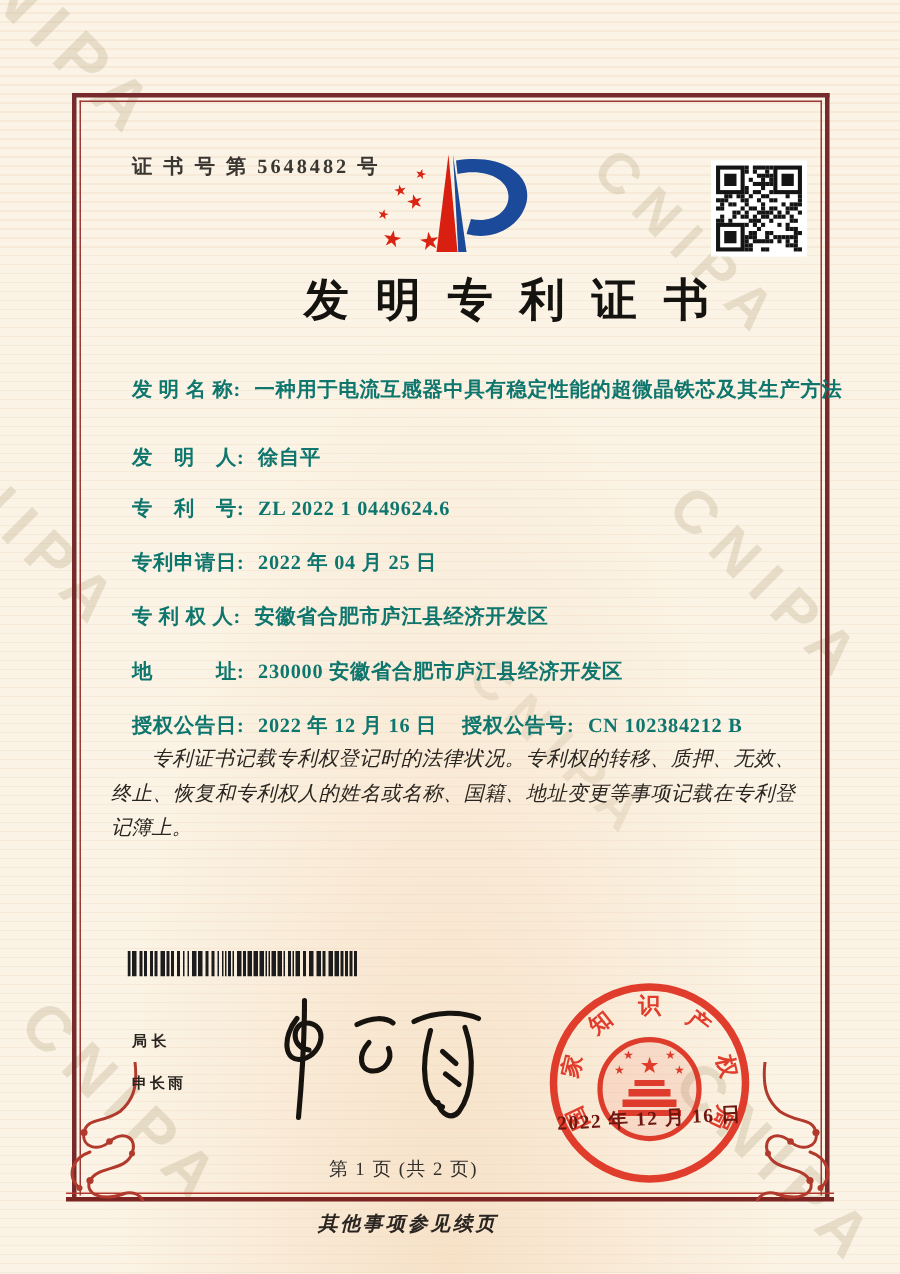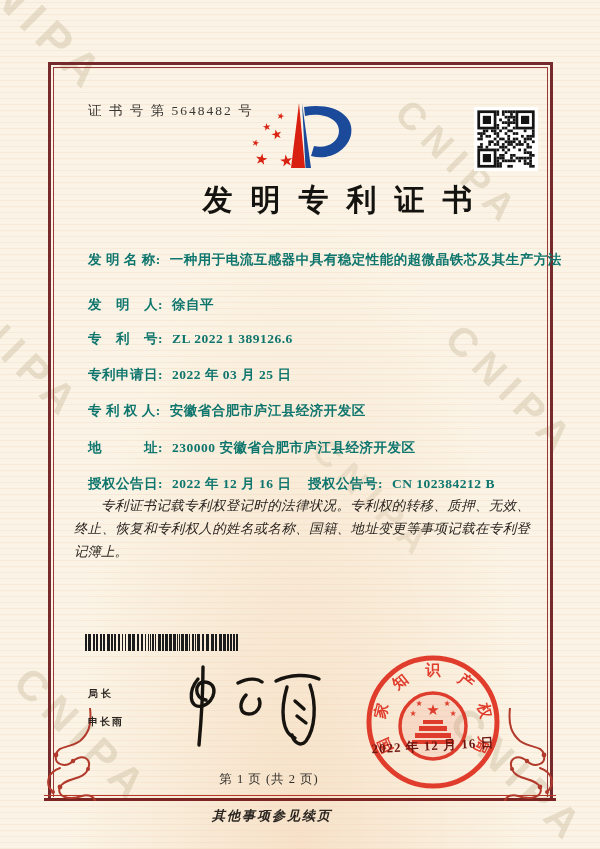--- a/index.html
+++ b/index.html
@@ -26,21 +26,21 @@
   }
   .frame-inner{
     position:absolute;inset:2px;border:1px solid #9a3a38;border-bottom:none;
   }
   .bottom-line-thin{position:absolute;left:44px;top:795px;width:512px;height:1px;background:#b5372a;z-index:3;}
   .bottom-line-thick{position:absolute;left:44px;top:798px;width:512px;height:3px;background:#7b2422;z-index:3;}
   .ornament{position:absolute;z-index:4;width:60px;height:95px;top:708px;}
   .ornament.left{left:38px;}
   .ornament.right{left:502px;transform:scaleX(-1);}
   .cert-no{
-    position:absolute;left:88px;top:102px;z-index:5;font-size:13.5px;font-weight:normal;
+    position:absolute;left:88px;top:102px;z-index:5;font-size:13.5px;font-weight:bold;
     color:#3a3632;letter-spacing:2px;white-space:nowrap;
   }
   .logo{position:absolute;left:244px;top:100px;width:112px;height:74px;z-index:5;}
   .qr{position:absolute;left:474px;top:107px;width:64px;height:64px;background:#fff;z-index:5;}
   .title{
     position:absolute;left:48px;top:180px;width:579px;z-index:5;text-align:center;
     font-size:30px;font-weight:bold;color:#151310;letter-spacing:18px;text-indent:18px;white-space:nowrap;
   }
   .field{
     position:absolute;left:88px;z-index:5;font-size:13.5px;font-weight:bold;color:#0f766e;
@@ -291,24 +291,24 @@
 
 <div class="title">发明专利证书</div>
 
 <div class="field" style="top:251px;">
   <span class="lbl">发 明 名 称:</span><span>一种用于电流互感器中具有稳定性能的超微晶铁芯及其生产方法</span>
 </div>
 <div class="field" style="top:296px;">
   <span class="lbl">发　明　人:</span><span>徐自平</span>
 </div>
 <div class="field" style="top:330px;">
-  <span class="lbl">专　利　号:</span><span>ZL 2022 1 389126.6</span>
+  <span class="lbl">专　利　号:</span><span>ZL 2022 1 0449624.6</span>
 </div>
 <div class="field" style="top:366px;">
-  <span class="lbl">专利申请日:</span><span>2022 年 03 月 25 日</span>
+  <span class="lbl">专利申请日:</span><span>2022 年 04 月 25 日</span>
 </div>
 <div class="field" style="top:402px;">
   <span class="lbl">专 利 权 人:</span><span>安徽省合肥市庐江县经济开发区</span>
 </div>
 <div class="field" style="top:439px;">
   <span class="lbl">地　　　址:</span><span>230000  安徽省合肥市庐江县经济开发区</span>
 </div>
 <div class="field" style="top:475px;">
   <span class="lbl">授权公告日:</span><span>2022 年 12 月 16 日</span>
 </div>

